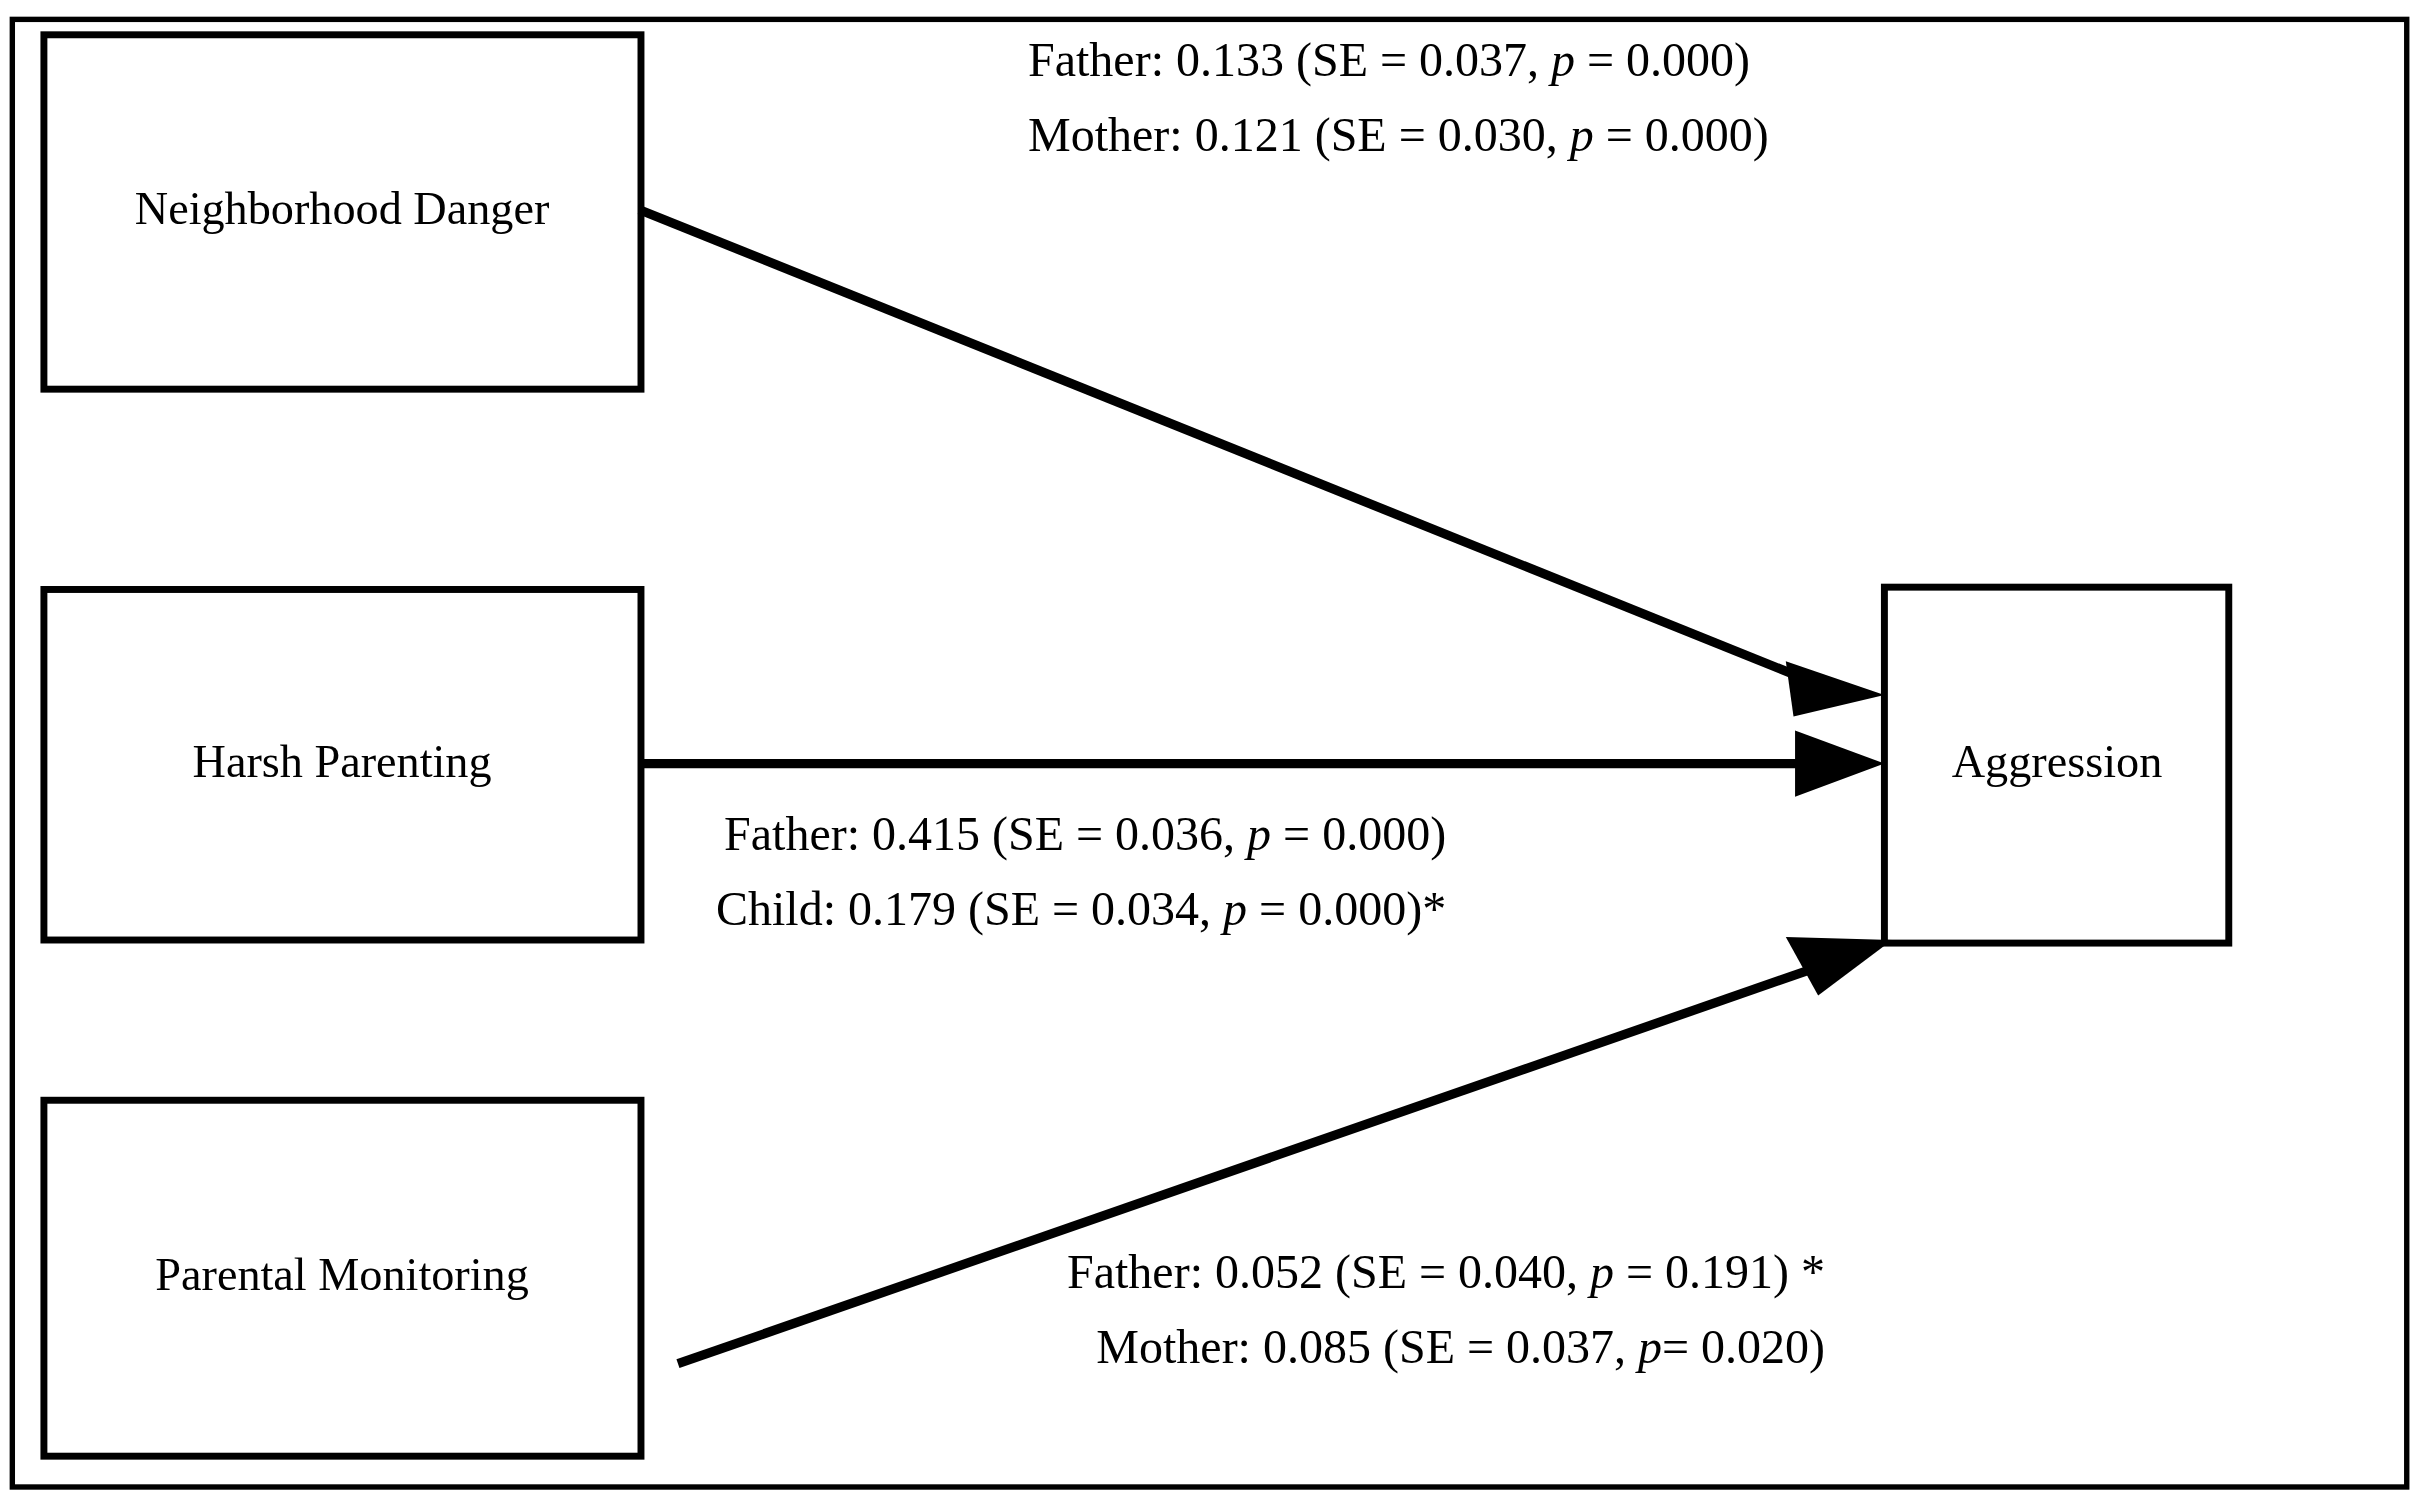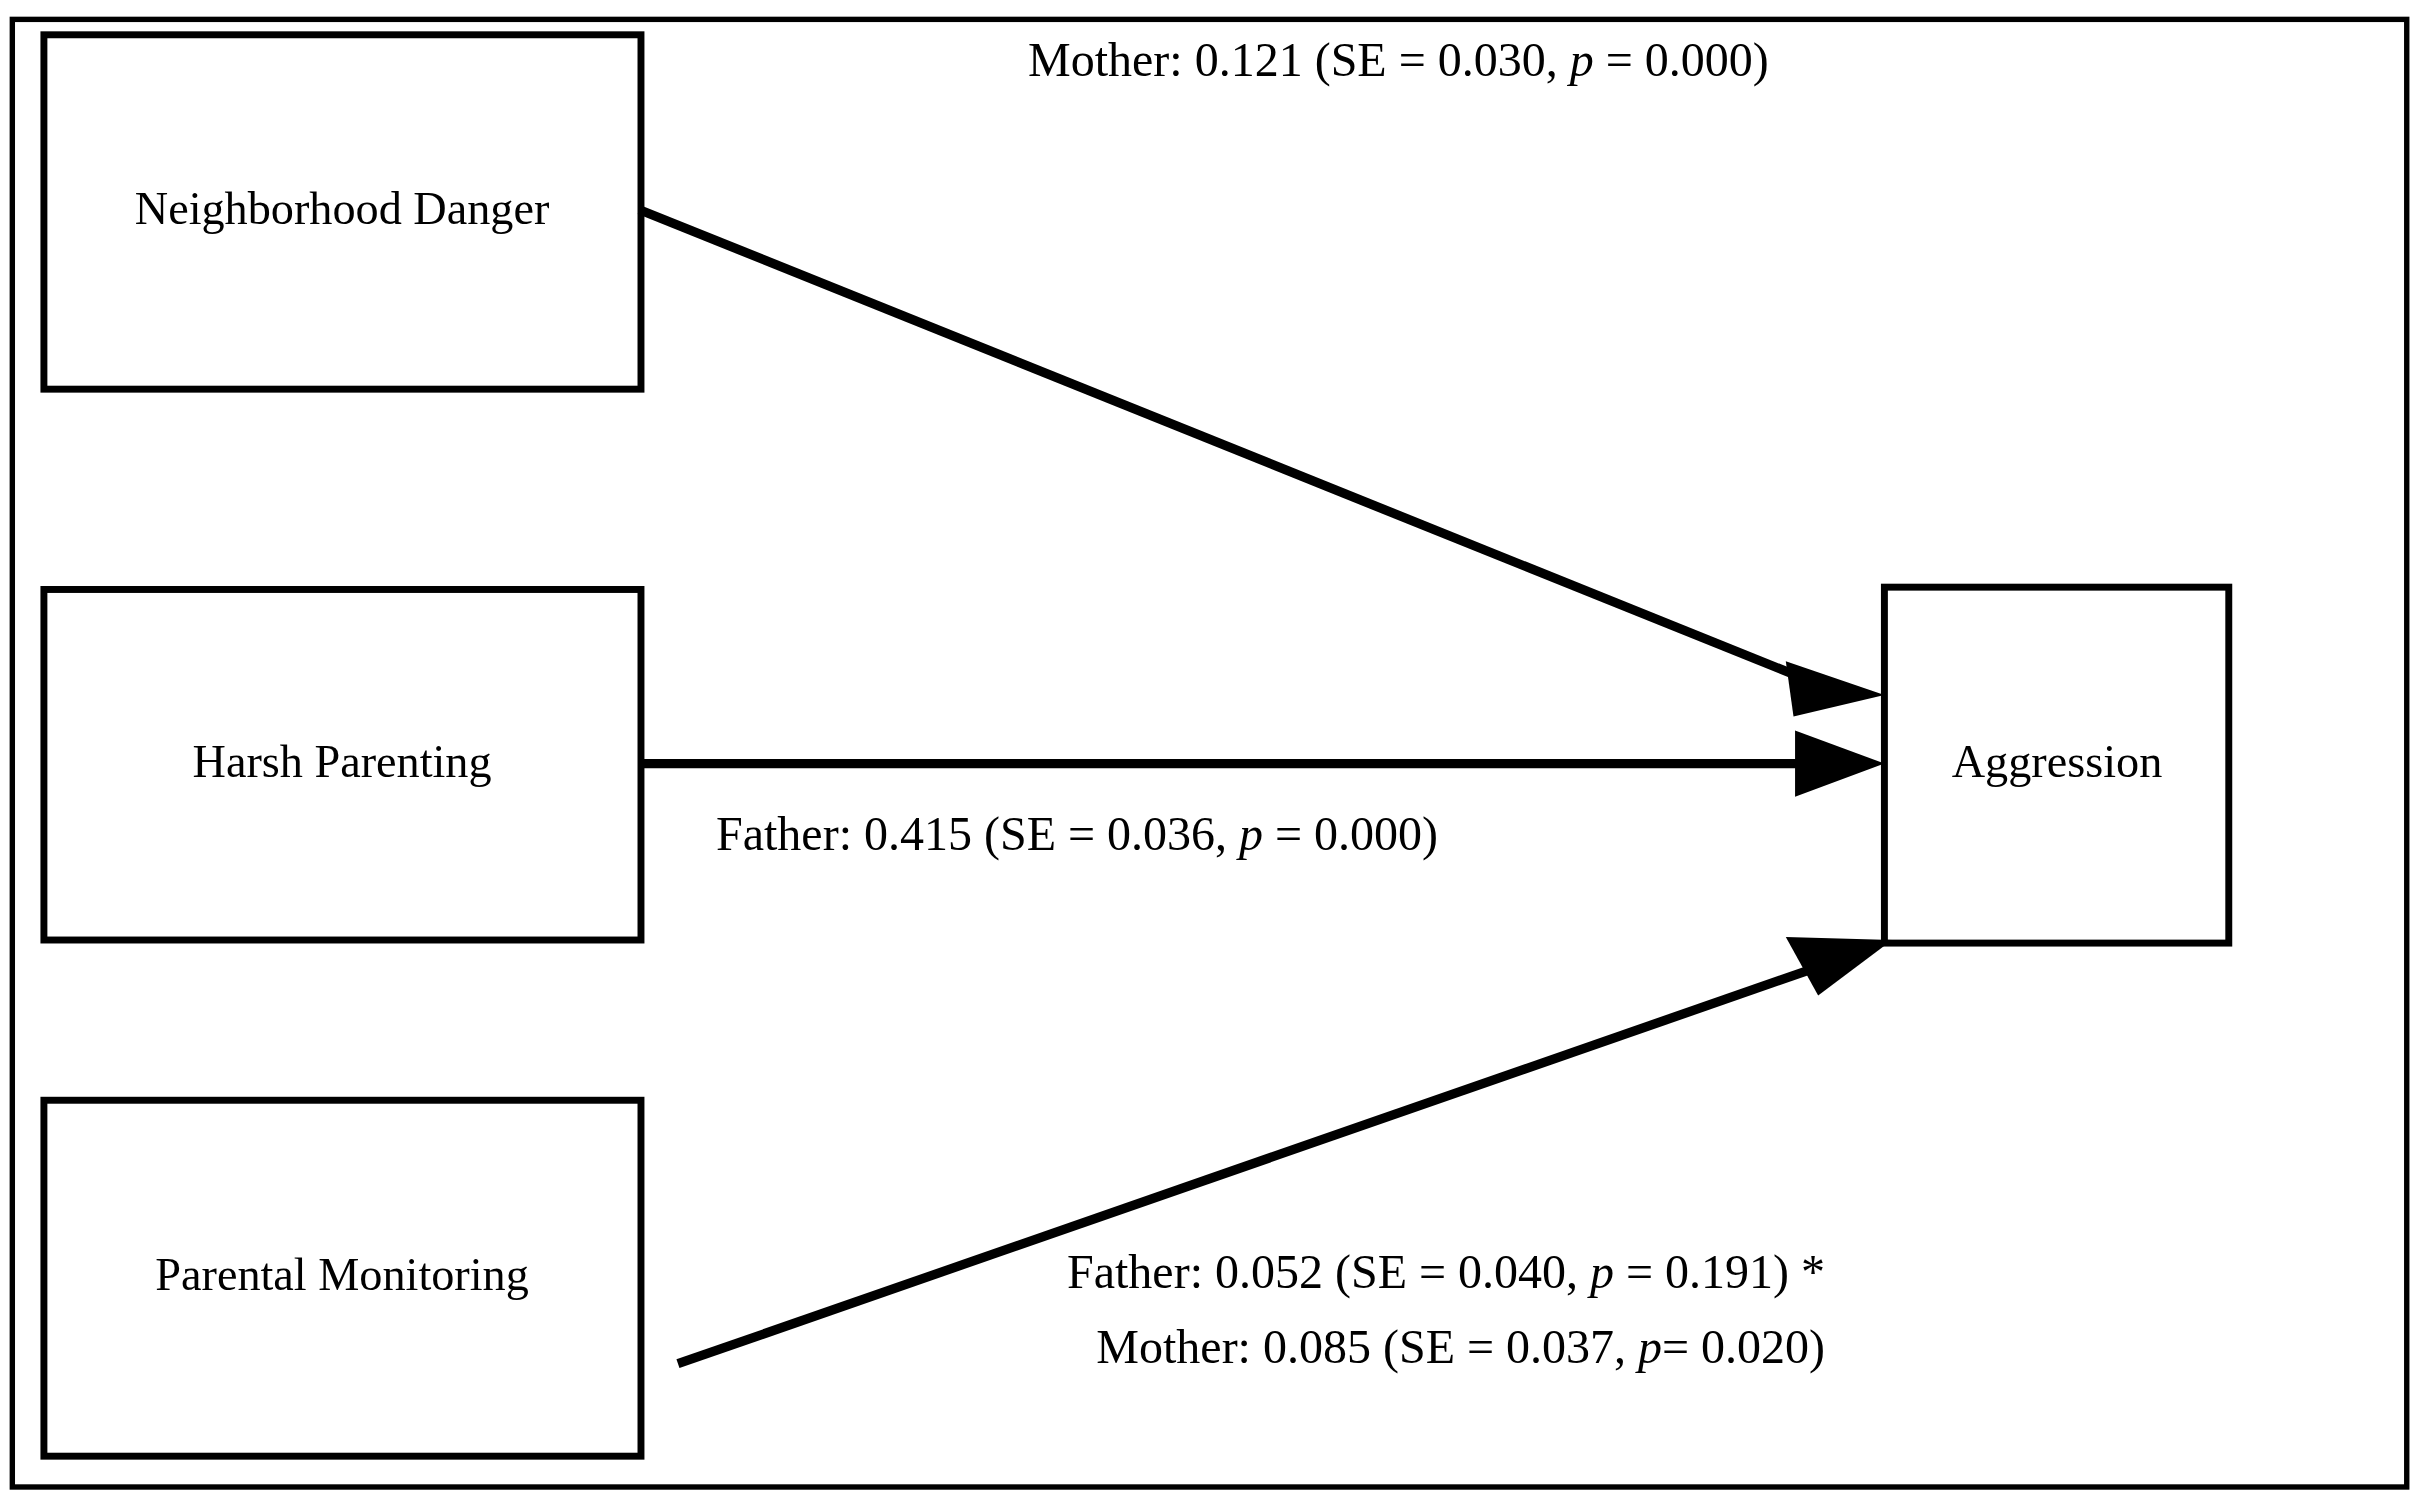--- a/index.html
+++ b/index.html
@@ -97,25 +97,27 @@
     <polygon class="arrow-head" points="2456,1220 2318,1216 2360,1292"></polygon>
 
     <text class="node-label" x="444" y="277">Neighborhood Danger</text>
     <text class="node-label" x="444" y="995">Harsh Parenting</text>
     <text class="node-label" x="444" y="1660">Parental Monitoring</text>
     <text class="node-label" x="2670" y="995">Aggression</text>
 
   </svg>
 
   <div class="coef-block" style="left:1028px; top:21.6px;">
+    <div class="coef-line"><span>Father: 0.133 (SE = 0.037, </span><span class="pvar">p</span><span> = 0.000)</span><span class="star"></span></div>
     <div class="coef-line"><span>Mother: 0.121 (SE = 0.030, </span><span class="pvar">p</span><span> = 0.000)</span><span class="star"></span></div>
   </div>
 
   <div class="coef-block" style="left:716px; top:796px;text-align:right;">
     <div class="coef-line"><span>Father: 0.415 (SE = 0.036, </span><span class="pvar">p</span><span> = 0.000)</span><span class="star"></span></div>
+    <div class="coef-line"><span>Child: 0.179 (SE = 0.034, </span><span class="pvar">p</span><span> = 0.000)</span><span class="star">*</span></div>
   </div>
 
   <div class="coef-block" style="left:1067px; top:1234px;text-align:right;">
     <div class="coef-line"><span>Father: 0.052 (SE = 0.040, </span><span class="pvar">p</span><span> = 0.191)</span><span class="star"> *</span></div>
     <div class="coef-line"><span>Mother: 0.085 (SE = 0.037, </span><span class="pvar">p</span><span>= 0.020)</span><span class="star"></span></div>
   </div>
 
 </div>
 
 

